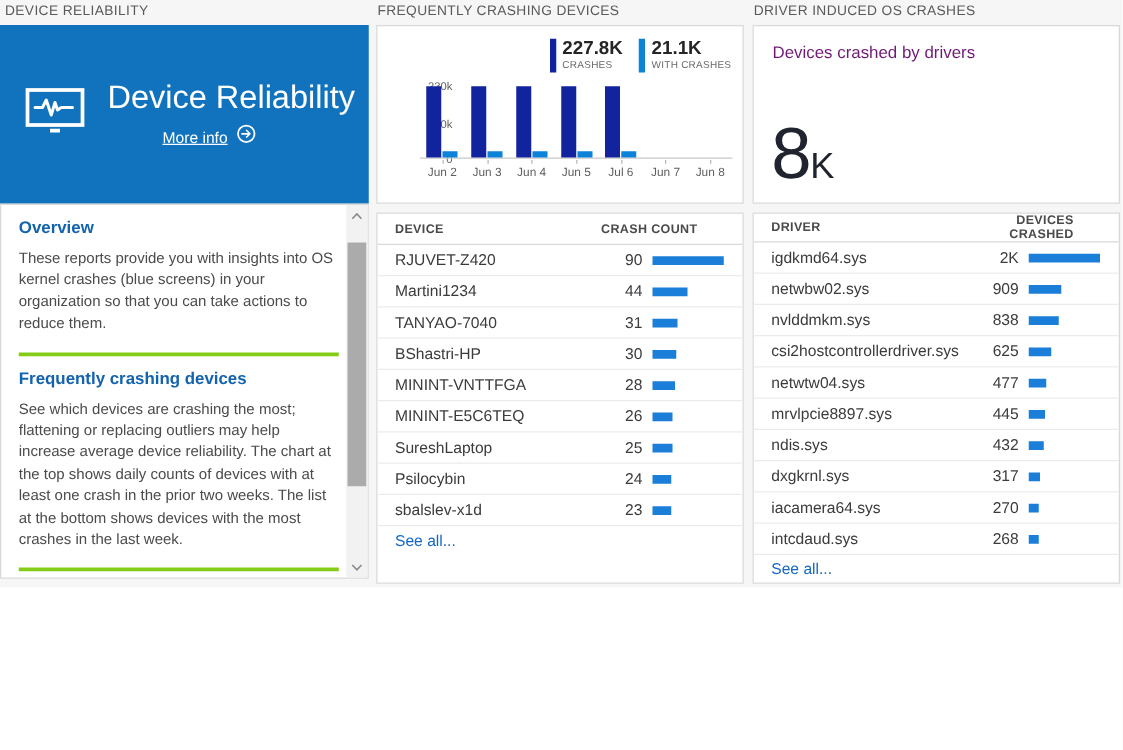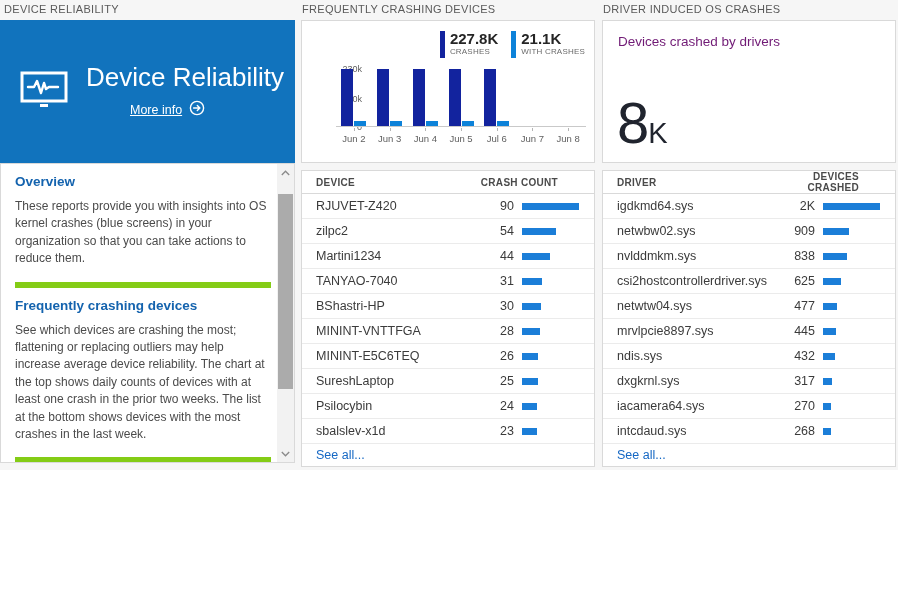--- a/index.html
+++ b/index.html
@@ -20,21 +20,21 @@
   .tile { position:absolute; top:20px; left:0; width:295px; height:143px; background:#1173bd; border:none; cursor:pointer; display:flex; align-items:center; }
   .tile-icon { margin-left:20px; flex:0 0 auto; }
   .tile-body { margin-left:18px; }
   .tile-title { color:#ffffff; font-size:26px; font-weight:300; line-height:1.1; }
   .tile-link-row { display:flex; align-items:center; gap:7px; margin-top:8px; }
   .tile-link { color:#ffffff; font-size:12.5px; text-decoration:underline; cursor:pointer;margin-left:44px; }
 
   
   .info-panel { top:163px; left:0; width:295px; height:300px; overflow:hidden; }
   .info-content { position:absolute; left:0; top:0; right:17px; bottom:0; overflow:hidden; padding:0 6px 0 14px; }
-  .section { padding:10px 4px 14px 0; border-bottom:6px solid #84cc16; }
+  .section { padding:10px 4px 14px 0; border-bottom:3px solid #84cc16; }
   .section:last-child { border-bottom:none; }
   .section-heading { color:#1463ae; font-size:13.5px; font-weight:700; margin-bottom:9px; }
   .section-body { color:#4b4b4b; font-size:12px; line-height:1.45; }
 
   
   .scrollbar { position:absolute; top:0; right:0; width:17px; height:100%; background:#f2f2f2; }
   .sb-btn { position:absolute; left:0; width:17px; height:17px; display:flex; align-items:center; justify-content:center; cursor:pointer; color:#8a8a8a; }
   .sb-up { top:0; } .sb-down { bottom:0; }
   .sb-thumb { position:absolute; left:1px; width:15px; top:30px; height:195px; background:#ababab; cursor:grab; }
 
@@ -208,27 +208,20 @@
       </div>
       <div class="t-rows" id="devices-rows">
   <div class="t-row">
     <span class="t-label">RJUVET-Z420</span>
     <span class="t-val">90</span>
     <span class="t-barwrap">
               <span class="t-bar" style="width: 57px; background: rgb(27, 126, 216);"></span>
             </span>
   </div>
 
-  <div class="t-row">
-    <span class="t-label">zilpc2</span>
-    <span class="t-val">54</span>
-    <span class="t-barwrap">
-              <span class="t-bar" style="width: 34px; background: rgb(27, 126, 216);"></span>
-            </span>
-  </div>
 
   <div class="t-row">
     <span class="t-label">Martini1234</span>
     <span class="t-val">44</span>
     <span class="t-barwrap">
               <span class="t-bar" style="width: 28px; background: rgb(27, 126, 216);"></span>
             </span>
   </div>
 
   <div class="t-row">

